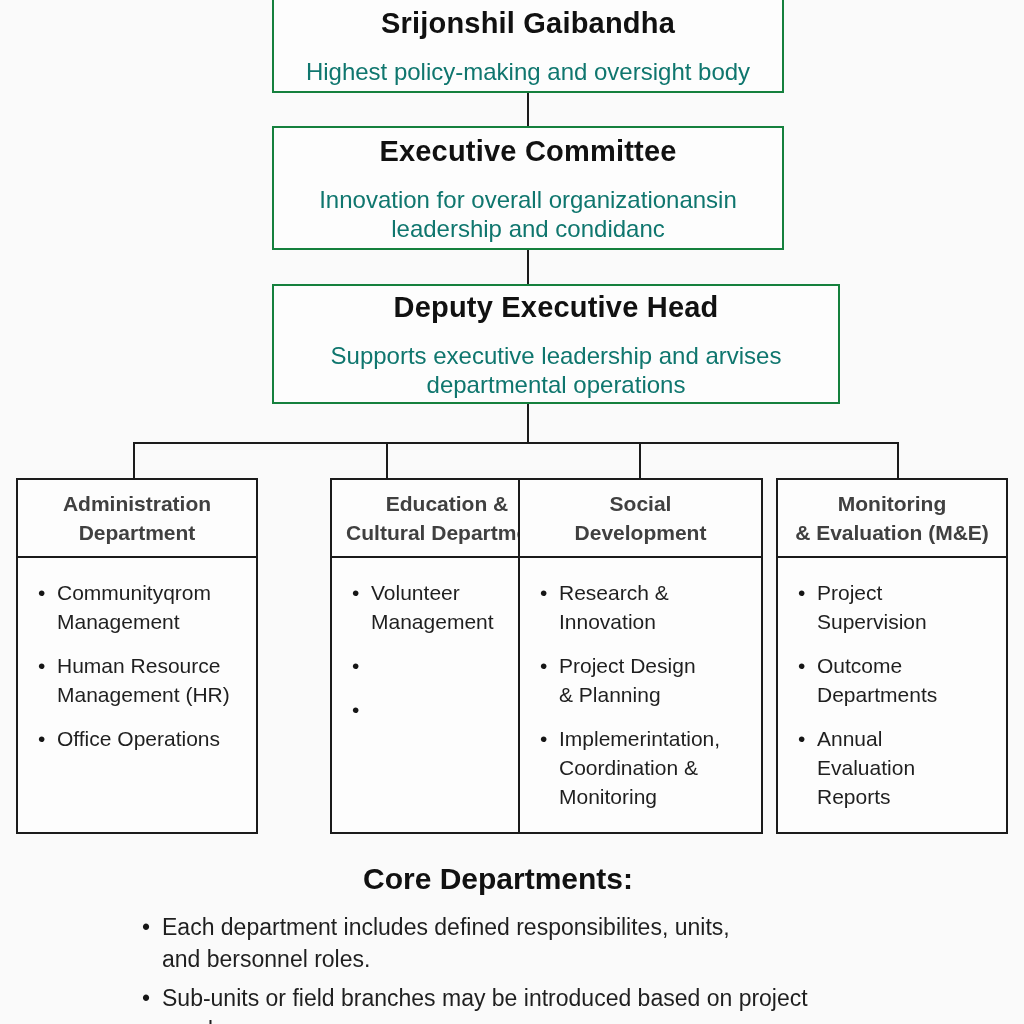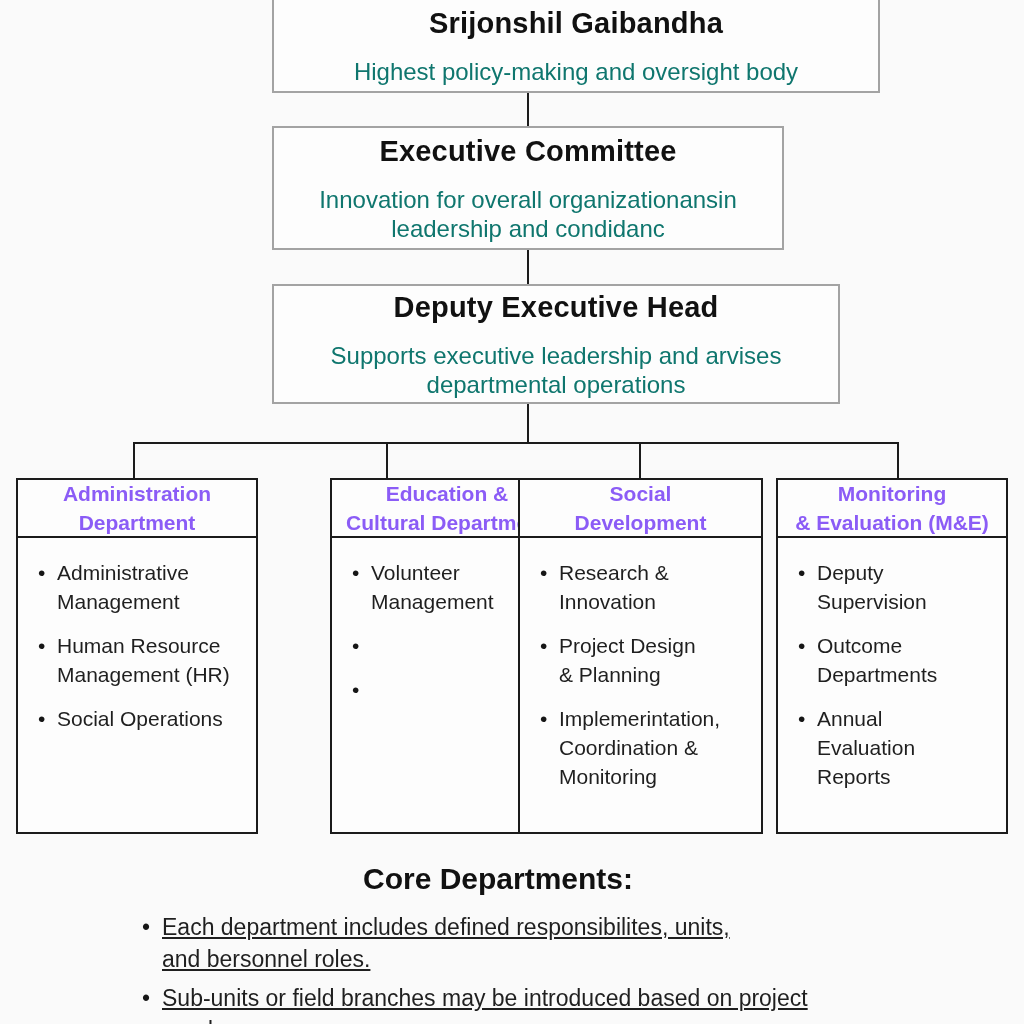--- a/index.html
+++ b/index.html
@@ -8,21 +8,21 @@
     overflow: hidden;
     background: #fafafa;
     font-family: "Liberation Sans", sans-serif;
     color: #161616;
     position: relative;
   }
   .abs { position: absolute; }
   .box {
     position: absolute;
     background: #fdfdfd;
-    border: 2px solid #a3a3a3;
+    border: 2px solid #15803d;
     box-sizing: border-box;
     display: flex;
     flex-direction: column;
     align-items: center;
     justify-content: center;
     text-align: center;
   }
   .node-title {
     font-size: 29px;
     font-weight: 700;
@@ -45,30 +45,30 @@
   }
   .dept {
     position: absolute;
     top: 478px;
     height: 356px;
     background: #fdfdfd;
     border: 2px solid #1b1b1b;
     box-sizing: border-box;
   }
   .dept-header {
-    height: 58px;
+    height: 78px;
     border-bottom: 2px solid #1b1b1b;
     display: flex;
     align-items: center;
     justify-content: center;
     text-align: center;
     font-size: 21px;
     font-weight: 700;
     line-height: 29px;
-    color: #8b5cf6;
+    color: #404040;
     white-space: pre-line;
     padding: 4px 4px;
     box-sizing: border-box;
   }
   .dept-items {
     padding: 20px 8px 0 20px;
     display: flex;
     flex-direction: column;
     gap: 15px;
   }
@@ -116,29 +116,28 @@
     font-size: 23px;
     line-height: 32px;
     color: #161616;
   }
   .fbullet::before { content: "\2022"; }
   .fitem-text {
     font-size: 23px;
     line-height: 32px;
     color: #1f1f1f;
     white-space: pre-line;
-    text-decoration: underline;
   }
 </style>
 </head>
 <body>
 
 <div class="abs" style="left:0;top:0;width:1024px;height:1024px;">
 
-  <div class="box top-box" style="left:272px; top:0; width:608px; height:93px;">
+  <div class="box top-box" style="left:272px; top:0; width:512px; height:93px;">
     <div class="node-title">Srijonshil Gaibandha</div>
     <div class="node-sub">Highest policy-making and oversight body</div>
   </div>
 
   <div class="conn" style="left:527px; top:93px; width:2px; height:33px;"></div>
 
   <div class="box" style="left:272px; top:126px; width:512px; height:124px;">
     <div class="node-title">Executive Committee</div>
     <div class="node-sub">Innovation for overall organizationansin
 leadership and condidanc</div>
@@ -158,31 +157,31 @@
   <div class="conn" style="left:386px; top:442px; width:2px; height:36px;"></div>
   <div class="conn" style="left:639px; top:442px; width:2px; height:36px;"></div>
   <div class="conn" style="left:897px; top:442px; width:2px; height:36px;"></div>
 
   <div class="dept" style="left:16px; width:242px;">
     <div class="dept-header">Administration
 Department</div>
     <div class="dept-items">
       <div class="item">
         <span class="bullet"></span>
-        <span class="item-text">Administrative
+        <span class="item-text">Communityqrom
 Management</span>
       </div>
       <div class="item">
         <span class="bullet"></span>
         <span class="item-text">Human Resource
 Management (HR)</span>
       </div>
       <div class="item">
         <span class="bullet"></span>
-        <span class="item-text">Social Operations</span>
+        <span class="item-text">Office Operations</span>
       </div>
     </div>
   </div>
 
   <div class="dept" style="left:282px; width:234px;margin-left:48px;">
     <div class="dept-header">Education &amp;
 Cultural Department</div>
     <div class="dept-items">
       <div class="item">
         <span class="bullet"></span>
@@ -220,21 +219,21 @@
       </div>
     </div>
   </div>
 
   <div class="dept" style="left:776px; width:232px;">
     <div class="dept-header">Monitoring
 &amp; Evaluation (M&amp;E)</div>
     <div class="dept-items">
       <div class="item">
         <span class="bullet"></span>
-        <span class="item-text">Deputy
+        <span class="item-text">Project
 Supervision</span>
       </div>
       <div class="item">
         <span class="bullet"></span>
         <span class="item-text">Outcome
 Departments</span>
       </div>
       <div class="item">
         <span class="bullet"></span>
         <span class="item-text">Annual

